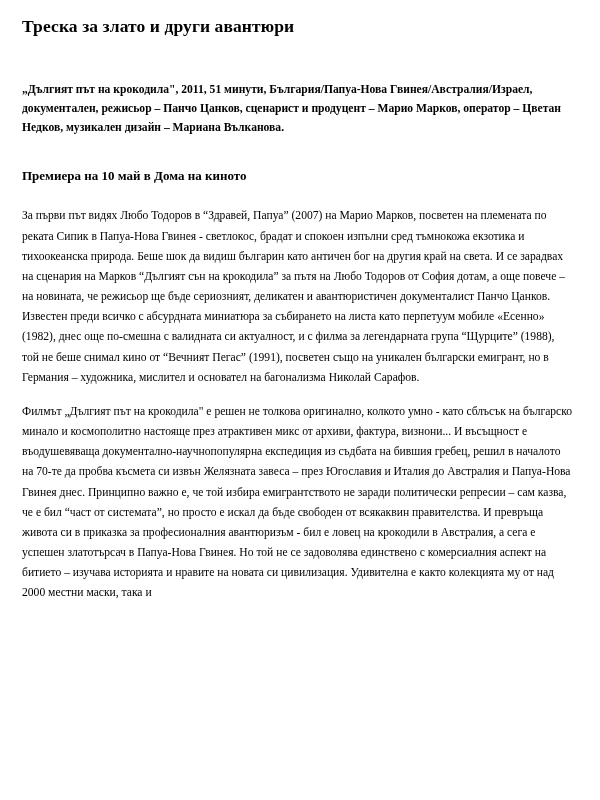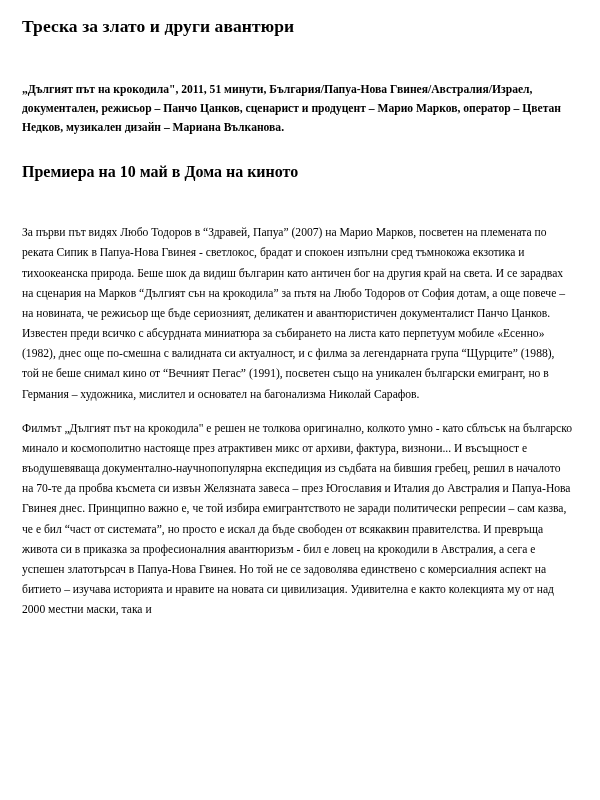--- a/index.html
+++ b/index.html
@@ -30,27 +30,27 @@
     margin-top: 44px;
   }
   .credits {
     font-size: 11.6px;
     font-weight: bold;
     line-height: 1.62;
     margin: 0;
     text-align: left;
   }
   .premiere {
-    font-size: 16px;
+    font-size: 13px;
     font-weight: bold;
     line-height: 1.62;
-    margin: 22px 0 0 0;
+    margin: 28px 0 0 0;
   }
   .body-block {
-    margin-top: 38px;
+    margin-top: 20px;
   }
   p.body-par {
     font-size: 11.6px;
     line-height: 1.74;
     margin: 0 0 14px 0;
     text-align: left;
   }
   p.body-par:last-child {
     margin-bottom: 0;
   }

